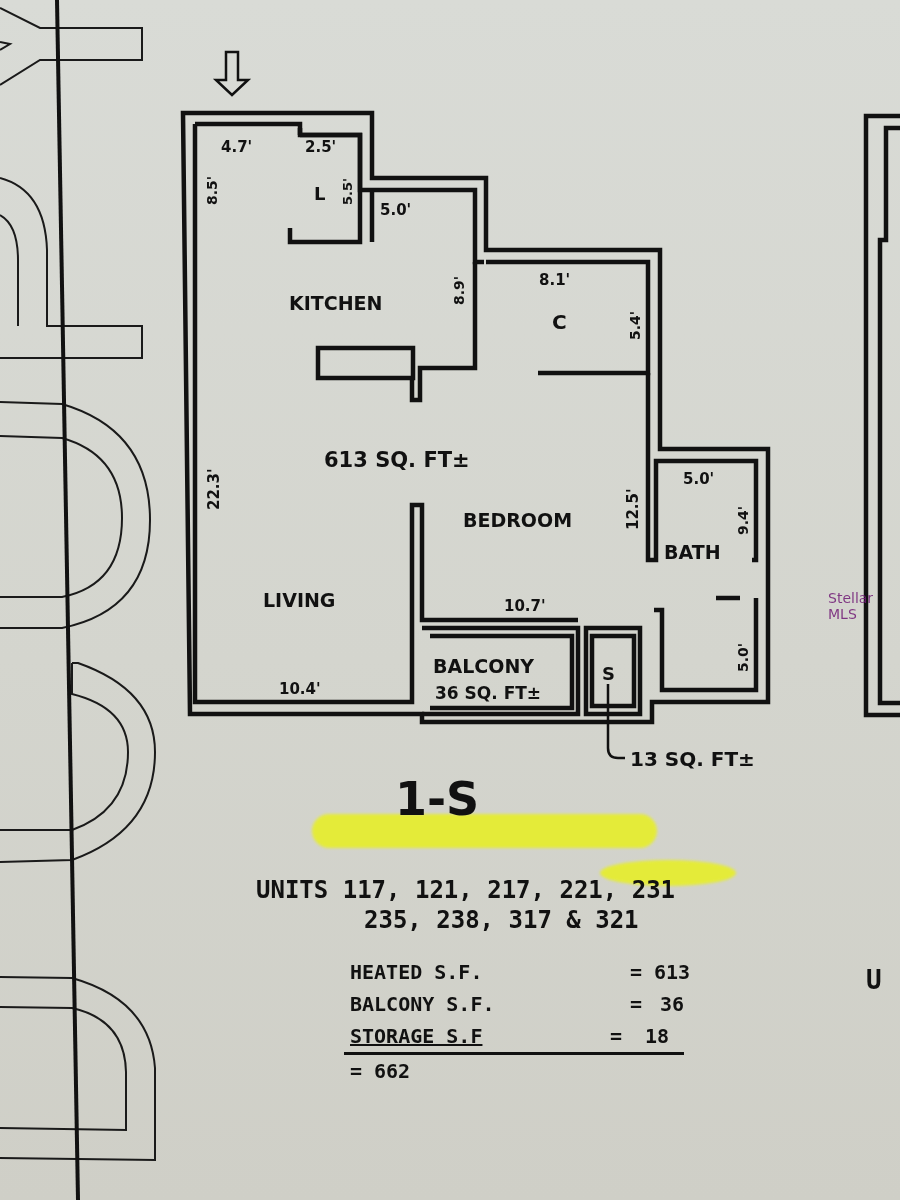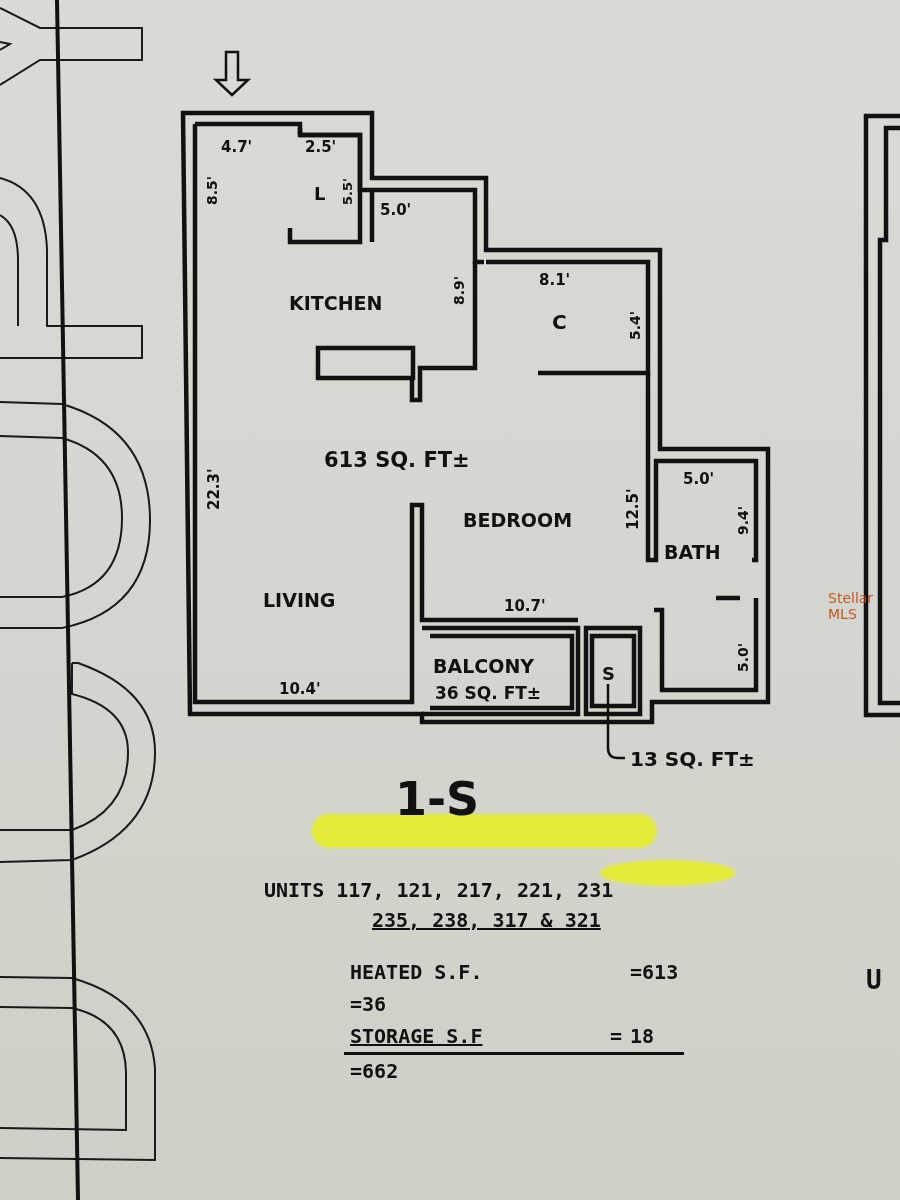--- a/index.html
+++ b/index.html
@@ -27,30 +27,30 @@
       letter-spacing: 0px;
     }
     .unit-title {
       left: 395px; top: 772px; font-size: 46px;
       font-family: "DejaVu Sans", sans-serif; font-weight: bold;
     }
     .hl {
       position: absolute; background: #e8f020; opacity: 0.85;
       border-radius: 18px; filter: blur(1.5px);
     }
-    .units { left: 264px; top: 875px; font-size: 20px; line-height: 30px; }
-    .units .l2 { padding-left: 108px; display:block;text-decoration:underline; }
+    .units { left: 256px; top: 875px; font-size: 24px; line-height: 30px; }
+    .units .l2 { padding-left: 108px; display:block; }
     .sf { left: 350px; top: 956px; font-size: 20px; line-height: 32px; }
     .sf .row { display: flex; }
     .sf .k { width: 280px; }
-    .sf .v { width: 60px; text-align: left; }
+    .sf .v { width: 60px; text-align: center; }
     .sf .under { border-bottom: 3px solid #111; margin-left: -6px; padding-left: 6px; width: 334px; gap: 8px; }
     .watermark {
       position: absolute; left: 828px; top: 590px;
-      font-size: 14px; color: #c2410c; opacity: 0.85;
+      font-size: 14px; color: #701a75; opacity: 0.85;
       font-family: "DejaVu Sans", sans-serif;
     }
     .right-frag {
       position: absolute; left: 866px; top: 965px;
       font-size: 26px; font-weight: bold; color:#111;
       font-family: "DejaVu Sans Mono", monospace;
     }
   </style>
 </head>
 <body>
@@ -152,20 +152,21 @@
   <span class="l2">235, 238, 317 &amp; 321</span>
 </div>
 
 <div class="caption sf">
   <div class="row">
     <span class="k">HEATED S.F.</span>
     <span>=</span>
     <span class="v">613</span>
   </div>
   <div class="row">
+    <span class="k">BALCONY S.F.</span>
     <span>=</span>
     <span class="v">36</span>
   </div>
   <div class="row under">
     <span class="k" style="text-decoration: underline;">STORAGE S.F</span>
     <span>=</span>
     <span class="v">18</span>
   </div>
   <div class="row">
     <span>=</span>

